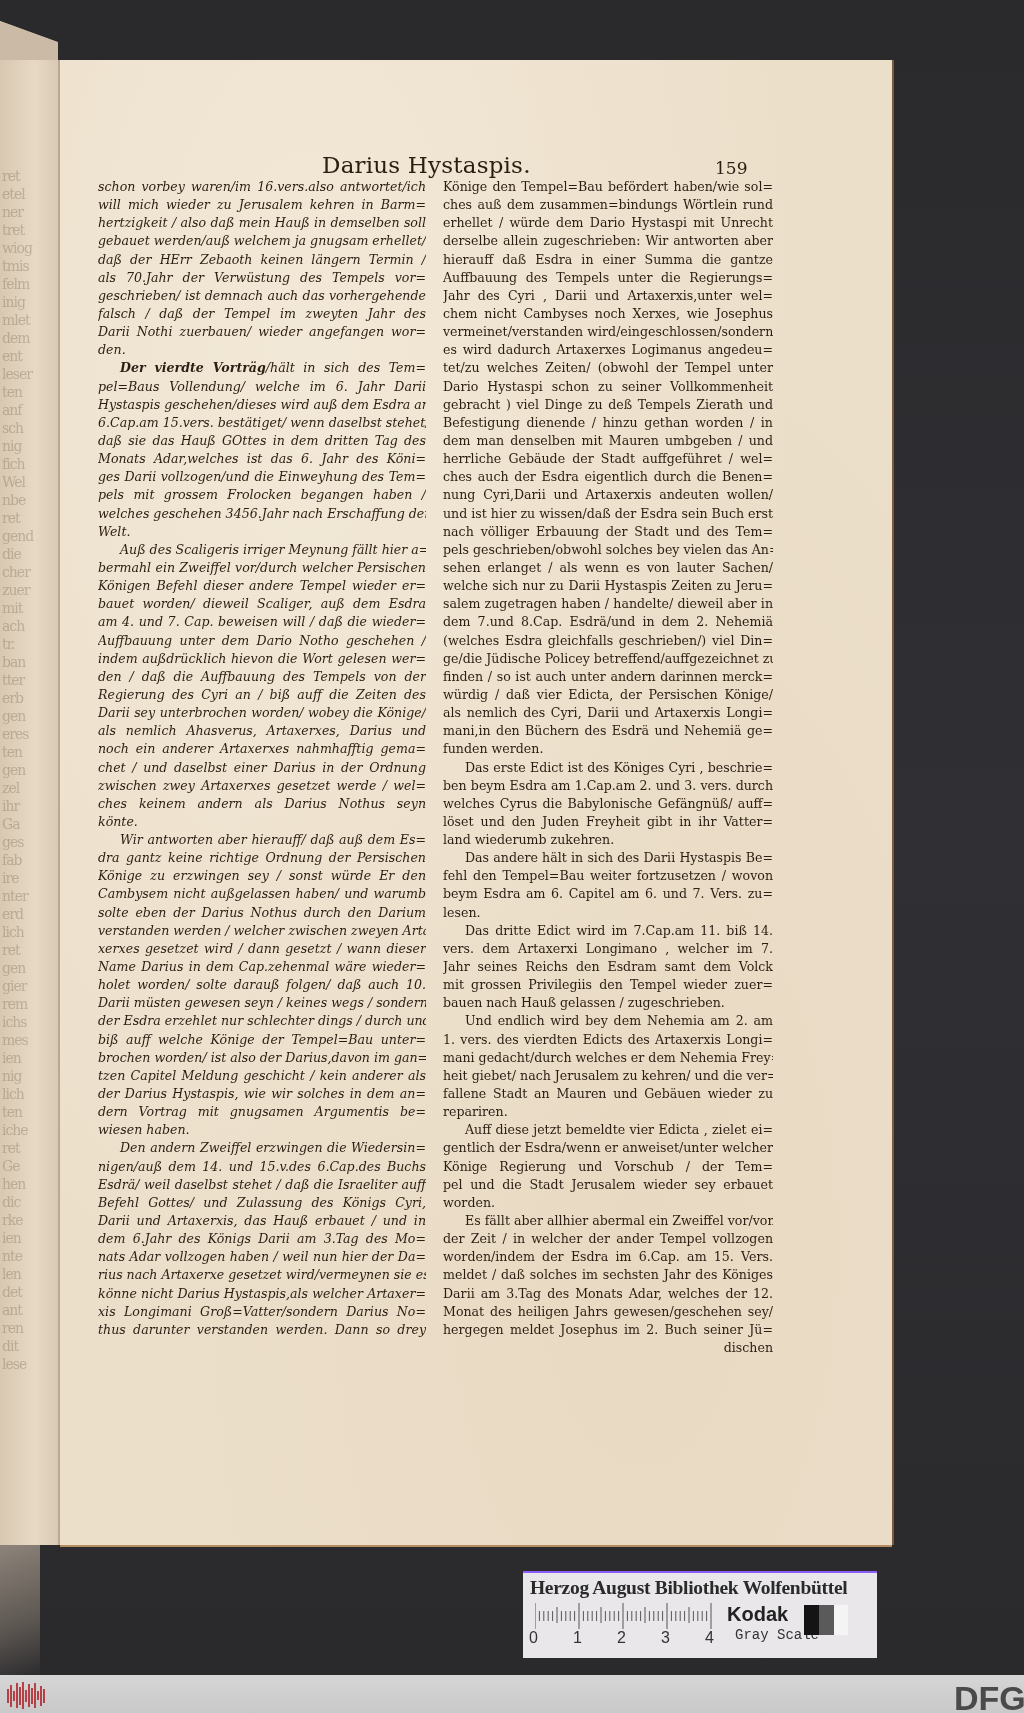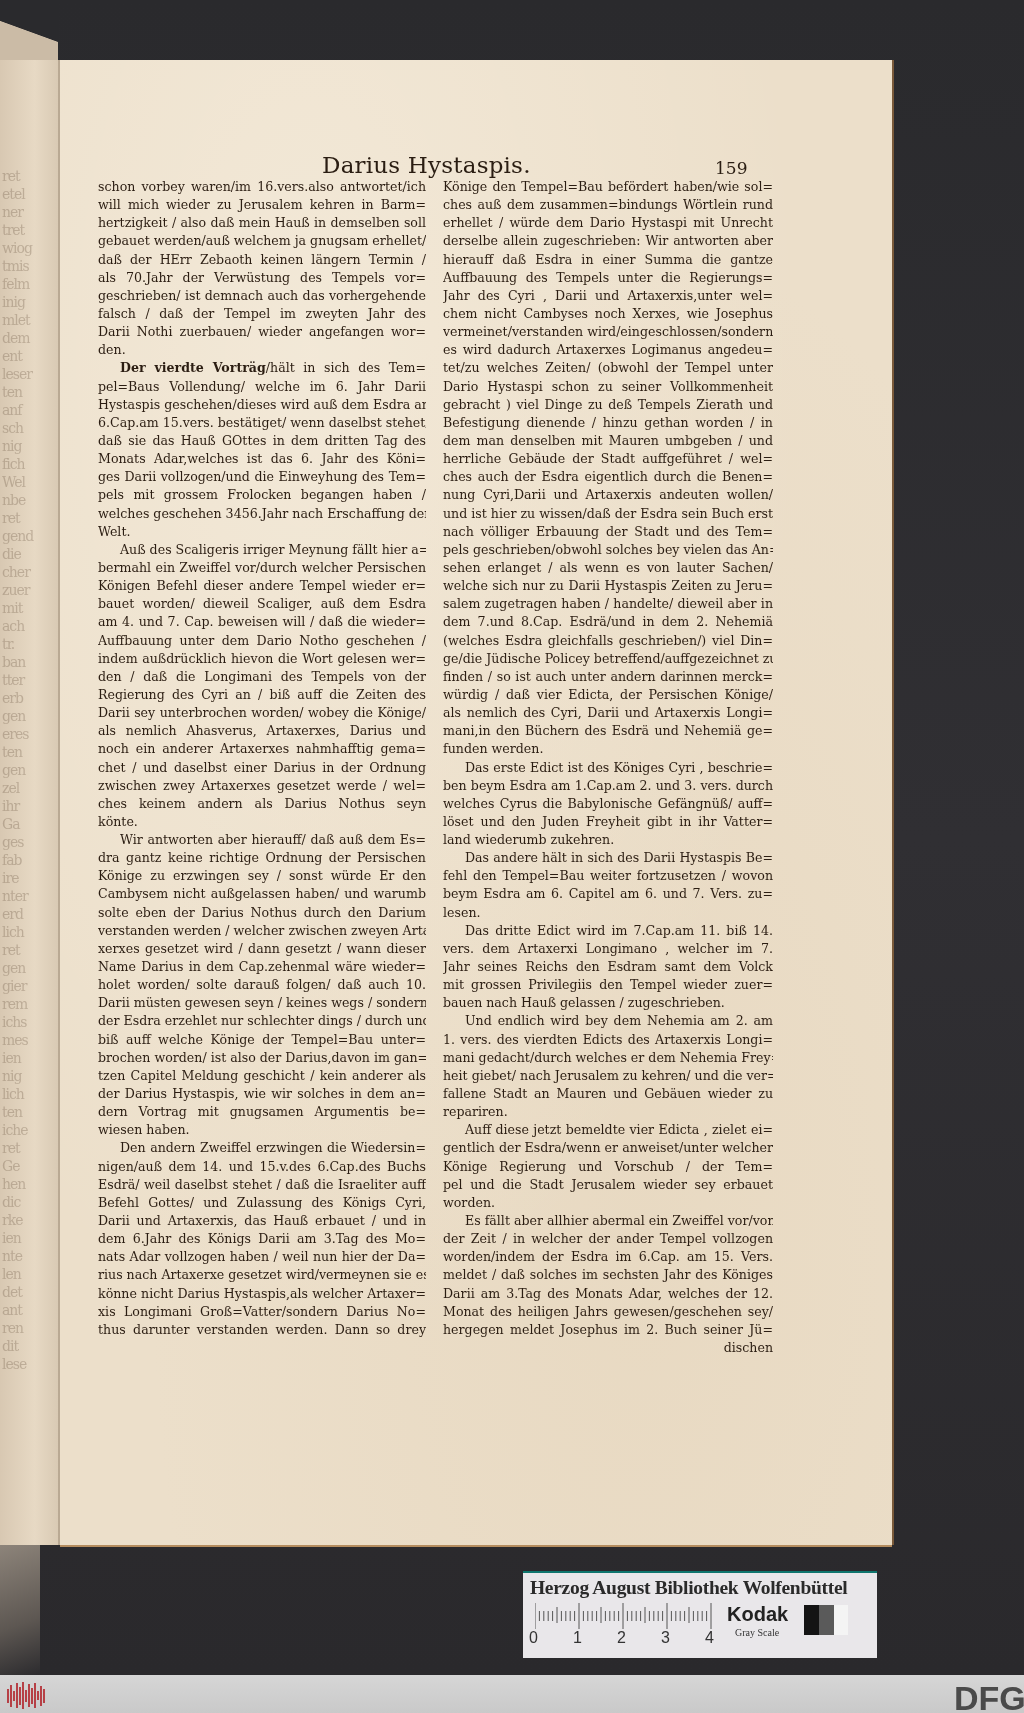--- a/index.html
+++ b/index.html
@@ -53,52 +53,52 @@
   }
   .page-number {
     position: absolute; left: 655px; top: 98px;
     font-family: "DejaVu Serif", serif; font-size: 17px; color: #2a1d12;
   }
   .column {
     position: absolute; top: 118px;
     font-family: "DejaVu Serif", serif; font-size: 12.6px; line-height: 18.15px;
     color: #2b1d12; text-align: justify;
   }
-  .col-left { left: 38px; width: 328px; }
+  .col-left { left: 38px; width: 328px; font-style: italic; }
   .col-right { left: 383px; width: 330px; }
   .line { display: block; white-space: nowrap; overflow: hidden; height: 18.15px; text-align-last: justify; }
   .line.last { text-align-last: left; }
   .line.indent { padding-left: 22px; }
   .line.right { text-align-last: right; }
   
   .hab-card {
     position: absolute; left: 523px; top: 1571px; width: 354px; height: 87px;
     background: #e9e7ea;
-    border-top: 2px solid #0f766e;
+    border-top: 2px solid #8b5cf6;
   }
   .hab-title {
     position: absolute; left: 7px; top: 4px;
     font-family: "Liberation Serif", serif; font-weight: bold; font-size: 19.5px;
     color: #2a2a2a; letter-spacing: -0.3px; white-space: nowrap;
   }
   .ruler {
     position: absolute; left: 12px; top: 30px; width: 180px; height: 26px;
   }
   .ruler-labels {
     position: absolute; left: 6px; top: 56px; width: 190px; height: 22px;
     font-family: "Liberation Sans", sans-serif; font-size: 16px; color: #333;
   }
   .ruler-labels span { position: absolute; top: 0; }
   .kodak {
     position: absolute; left: 204px; top: 30px;
     font-family: "Liberation Sans", sans-serif; font-weight: bold; font-size: 20px; color: #222;
   }
   .grayscale-label {
     position: absolute; left: 212px; top: 54px;
-    font-family: Liberation Serif, serif; font-size: 10px; color: #333;
+    font-family: Liberation Mono, monospace; font-size: 14px; color: #333;
   }
   .gray-swatches {
     position: absolute; left: 281px; top: 32px; height: 30px; display: flex;
   }
   .gray-swatches div { height: 30px; }
   
   .footer {
     position: absolute; left: 0; top: 1675px; width: 1024px; height: 38px;
     background: linear-gradient(180deg, #d6d6d6 0%, #c9c9c9 100%);
   }
@@ -217,21 +217,21 @@
       <span class="line">pels mit grossem Frolocken begangen haben /</span>
       <span class="line">welches geschehen 3456.Jahr nach Erschaffung der</span>
       <span class="line last">Welt.</span>
       <span class="line indent">Auß des Scaligeris irriger Meynung fällt hier a=</span>
       <span class="line">bermahl ein Zweiffel vor/durch welcher Persischen</span>
       <span class="line">Königen Befehl dieser andere Tempel wieder er=</span>
       <span class="line">bauet worden/ dieweil Scaliger, auß dem Esdra</span>
       <span class="line">am 4. und 7. Cap. beweisen will / daß die wieder=</span>
       <span class="line">Auffbauung unter dem Dario Notho geschehen /</span>
       <span class="line">indem außdrücklich hievon die Wort gelesen wer=</span>
-      <span class="line">den / daß die Longimani des Tempels von der</span>
+      <span class="line">den / daß die Auffbauung des Tempels von der</span>
       <span class="line">Regierung des Cyri an / biß auff die Zeiten des</span>
       <span class="line">Darii sey unterbrochen worden/ wobey die Könige/</span>
       <span class="line">als nemlich Ahasverus, Artaxerxes, Darius und</span>
       <span class="line">noch ein anderer Artaxerxes nahmhafftig gema=</span>
       <span class="line">chet / und daselbst einer Darius in der Ordnung</span>
       <span class="line">zwischen zwey Artaxerxes gesetzet werde / wel=</span>
       <span class="line">ches keinem andern als Darius Nothus seyn</span>
       <span class="line last">könte.</span>
       <span class="line indent">Wir antworten aber hierauff/ daß auß dem Es=</span>
       <span class="line">dra gantz keine richtige Ordnung der Persischen</span>

